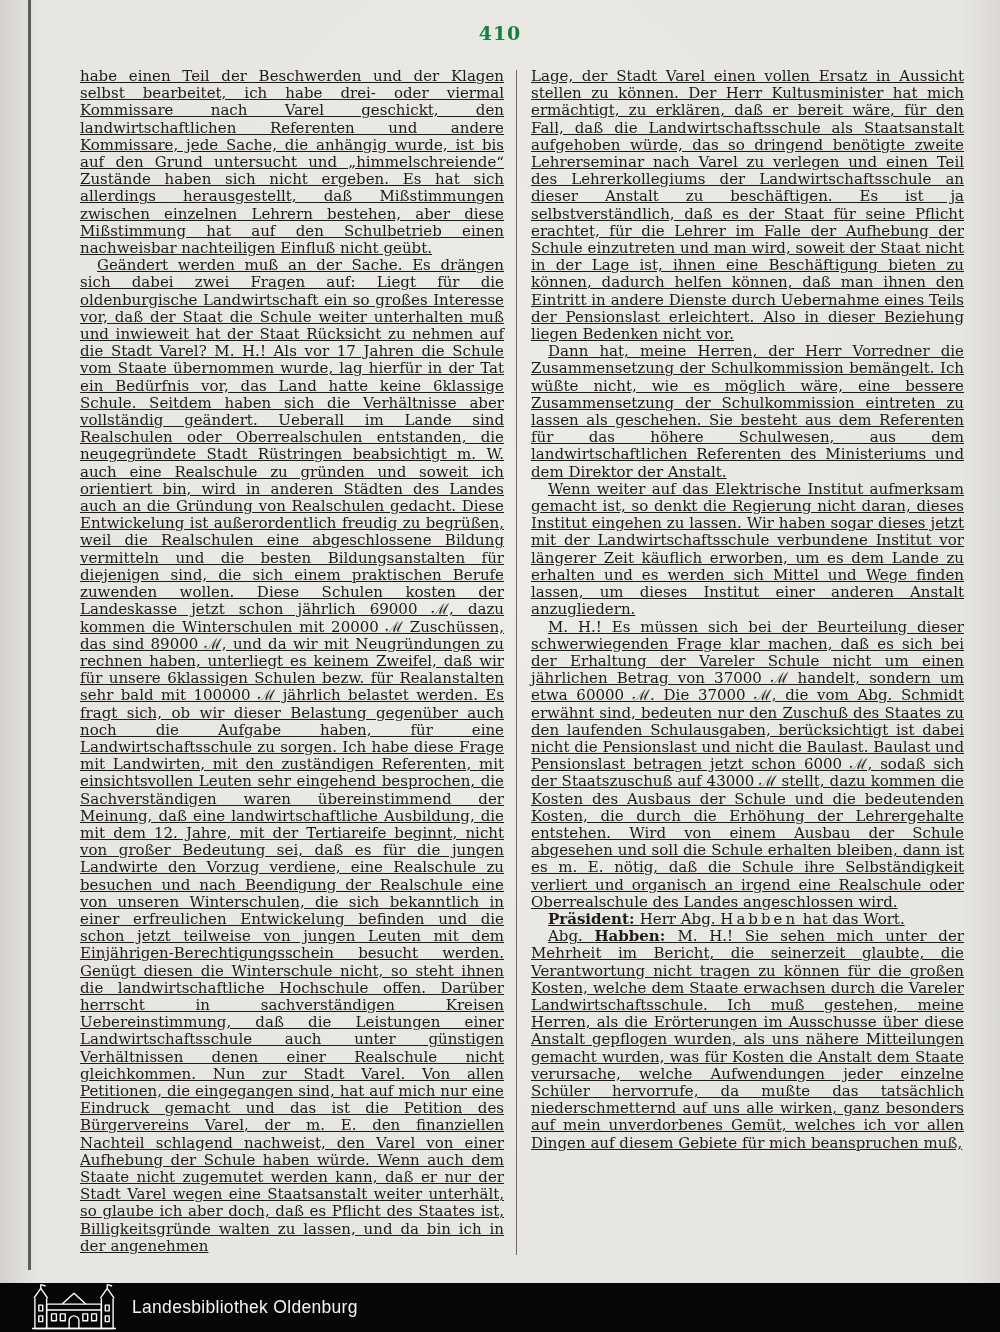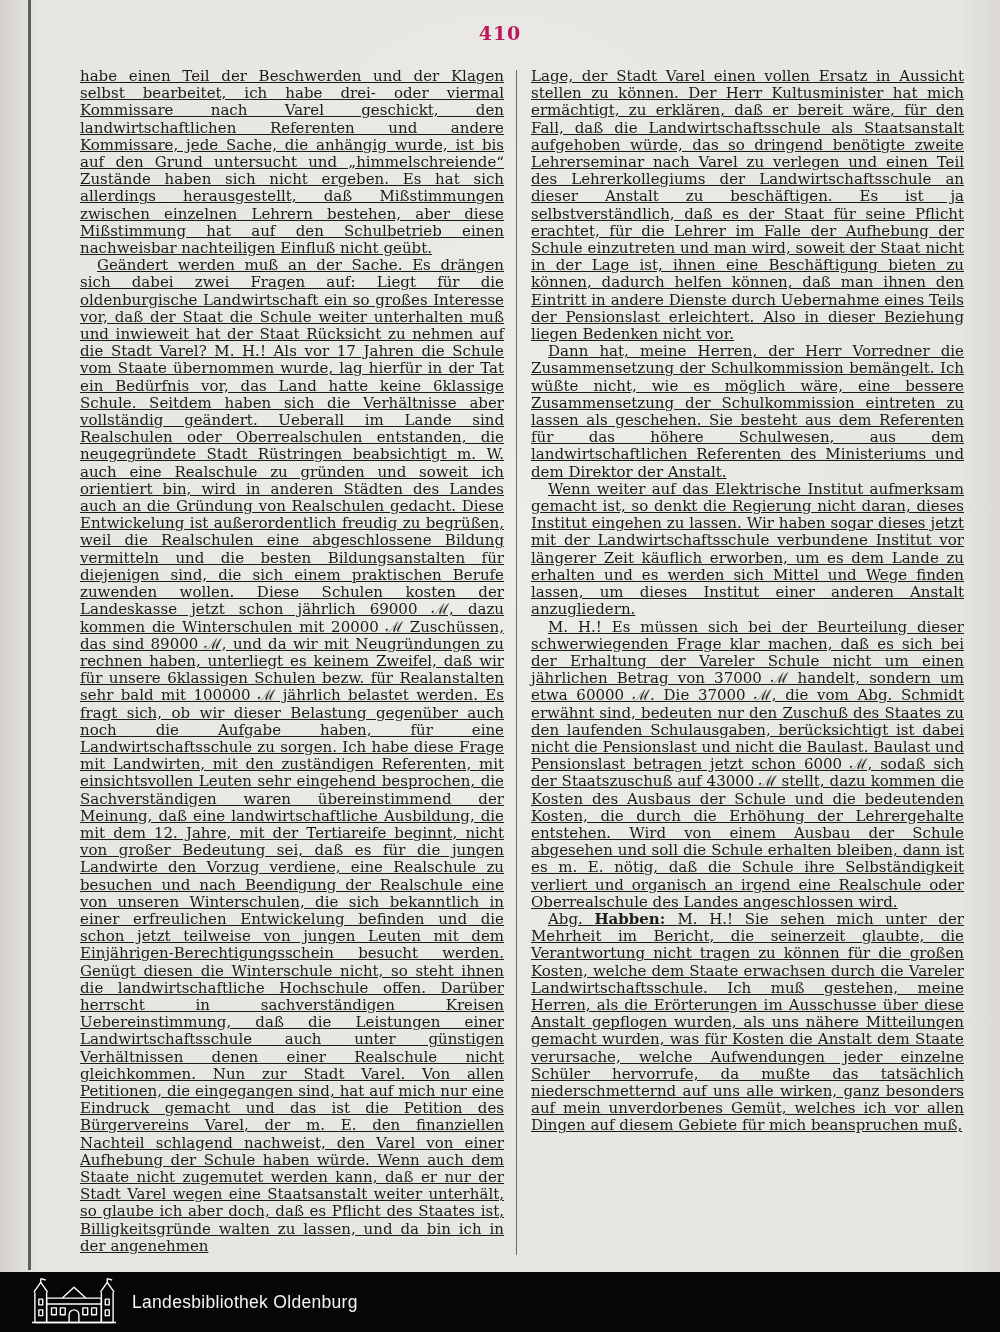--- a/index.html
+++ b/index.html
@@ -17,21 +17,21 @@
       linear-gradient(90deg, rgba(120,115,105,0.18) 0%, rgba(0,0,0,0) 4%, rgba(0,0,0,0) 96%, rgba(120,115,105,0.12) 100%),
       #e8e6e1;
   }
   .scan-edge-left {
     position: absolute; left: 28px; top: 0; bottom: 62px;
     width: 3px; background: #474540; opacity: 0.85;
   }
   .page-number {
     position: absolute; top: 22px; left: 0; right: 0;
     text-align: center;
-    font-size: 19px; font-weight: bold; color: #be185d;
+    font-size: 19px; font-weight: bold; color: #15803d;
     letter-spacing: 1px;
   }
   .columns {
     position: absolute; top: 68px; left: 80px; right: 36px;
     display: flex;
     color: #1d1b17;
   }
   .col {
     font-size: 15px;
     line-height: 17.2px;
@@ -41,21 +41,21 @@
   }
   .col-left  { width: 424px; padding-right: 12px; }
   .col-divider { width: 1px; background: #6e6a62; margin-top: 2px; }
   .col-right { flex: 1; padding-left: 14px; }
   .para { margin: 0; }
   .para.indent { text-indent: 17px; }
   .para .bold { font-weight: bold; }
   .para .spaced { letter-spacing: 3px; }
   .footer-bar {
     position: absolute; left: 0; right: 0; bottom: 0;
-    height: 60px; background: #060606;
+    height: 49px; background: #060606;
     display: flex; align-items: center;
   }
   .footer-logo {
     margin-left: 30px;
     width: 88px; height: 50px;
     display: block;
   }
   .footer-label {
     margin-left: 14px;
     color: #f5f5f5;
@@ -79,20 +79,21 @@
         <p class="para indent"><span>Geändert werden muß an der Sache. Es drängen sich dabei zwei Fragen auf: Liegt für die oldenburgische Landwirtschaft ein so großes Interesse vor, daß der Staat die Schule weiter unterhalten muß und inwieweit hat der Staat Rücksicht zu nehmen auf die Stadt Varel? M. H.! Als vor 17 Jahren die Schule vom Staate übernommen wurde, lag hierfür in der Tat ein Bedürfnis vor, das Land hatte keine 6klassige Schule. Seitdem haben sich die Verhältnisse aber vollständig geändert. Ueberall im Lande sind Realschulen oder Oberrealschulen entstanden, die neugegründete Stadt Rüstringen beabsichtigt m. W. auch eine Realschule zu gründen und soweit ich orientiert bin, wird in anderen Städten des Landes auch an die Gründung von Realschulen gedacht. Diese Entwickelung ist außerordentlich freudig zu begrüßen, weil die Realschulen eine abgeschlossene Bildung vermitteln und die besten Bildungsanstalten für diejenigen sind, die sich einem praktischen Berufe zuwenden wollen. Diese Schulen kosten der Landeskasse jetzt schon jährlich 69000 ℳ, dazu kommen die Winterschulen mit 20000 ℳ Zuschüssen, das sind 89000 ℳ, und da wir mit Neugründungen zu rechnen haben, unterliegt es keinem Zweifel, daß wir für unsere 6klassigen Schulen bezw. für Realanstalten sehr bald mit 100000 ℳ jährlich belastet werden. Es fragt sich, ob wir dieser Belastung gegenüber auch noch die Aufgabe haben, für eine Landwirtschaftsschule zu sorgen. Ich habe diese Frage mit Landwirten, mit den zuständigen Referenten, mit einsichtsvollen Leuten sehr eingehend besprochen, die Sachverständigen waren übereinstimmend der Meinung, daß eine landwirtschaftliche Ausbildung, die mit dem 12. Jahre, mit der Tertiareife beginnt, nicht von großer Bedeutung sei, daß es für die jungen Landwirte den Vorzug verdiene, eine Realschule zu besuchen und nach Beendigung der Realschule eine von unseren Winterschulen, die sich bekanntlich in einer erfreulichen Entwickelung befinden und die schon jetzt teilweise von jungen Leuten mit dem Einjährigen-Berechtigungsschein besucht werden. Genügt diesen die Winterschule nicht, so steht ihnen die landwirtschaftliche Hochschule offen. Darüber herrscht in sachverständigen Kreisen Uebereinstimmung, daß die Leistungen einer Landwirtschaftsschule auch unter günstigen Verhältnissen denen einer Realschule nicht gleichkommen. Nun zur Stadt Varel. Von allen Petitionen, die eingegangen sind, hat auf mich nur eine Eindruck gemacht und das ist die Petition des Bürgervereins Varel, der m. E. den finanziellen Nachteil schlagend nachweist, den Varel von einer Aufhebung der Schule haben würde. Wenn auch dem Staate nicht zugemutet werden kann, daß er nur der Stadt Varel wegen eine Staatsanstalt weiter unterhält, so glaube ich aber doch, daß es Pflicht des Staates ist, Billigkeitsgründe walten zu lassen, und da bin ich in der angenehmen</span></p>
       </div>
   </div>
   <div class="col-divider"></div>
   <div class="col col-right">
     <div>
         <p class="para"><span>Lage, der Stadt Varel einen vollen Ersatz in Aussicht stellen zu können. Der Herr Kultusminister hat mich ermächtigt, zu erklären, daß er bereit wäre, für den Fall, daß die Landwirtschaftsschule als Staatsanstalt aufgehoben würde, das so dringend benötigte zweite Lehrerseminar nach Varel zu verlegen und einen Teil des Lehrerkollegiums der Landwirtschaftsschule an dieser Anstalt zu beschäftigen. Es ist ja selbstverständlich, daß es der Staat für seine Pflicht erachtet, für die Lehrer im Falle der Aufhebung der Schule einzutreten und man wird, soweit der Staat nicht in der Lage ist, ihnen eine Beschäftigung bieten zu können, dadurch helfen können, daß man ihnen den Eintritt in andere Dienste durch Uebernahme eines Teils der Pensionslast erleichtert. Also in dieser Beziehung liegen Bedenken nicht vor.</span></p>
         <p class="para indent"><span>Dann hat, meine Herren, der Herr Vorredner die Zusammensetzung der Schulkommission bemängelt. Ich wüßte nicht, wie es möglich wäre, eine bessere Zusammensetzung der Schulkommission eintreten zu lassen als geschehen. Sie besteht aus dem Referenten für das höhere Schulwesen, aus dem landwirtschaftlichen Referenten des Ministeriums und dem Direktor der Anstalt.</span></p>
         <p class="para indent"><span>Wenn weiter auf das Elektrische Institut aufmerksam gemacht ist, so denkt die Regierung nicht daran, dieses Institut eingehen zu lassen. Wir haben sogar dieses jetzt mit der Landwirtschaftsschule verbundene Institut vor längerer Zeit käuflich erworben, um es dem Lande zu erhalten und es werden sich Mittel und Wege finden lassen, um dieses Institut einer anderen Anstalt anzugliedern.</span></p>
         <p class="para indent"><span>M. H.! Es müssen sich bei der Beurteilung dieser schwerwiegenden Frage klar machen, daß es sich bei der Erhaltung der Vareler Schule nicht um einen jährlichen Betrag von 37000 ℳ handelt, sondern um etwa 60000 ℳ. Die 37000 ℳ, die vom Abg. Schmidt erwähnt sind, bedeuten nur den Zuschuß des Staates zu den laufenden Schulausgaben, berücksichtigt ist dabei nicht die Pensionslast und nicht die Baulast. Baulast und Pensionslast betragen jetzt schon 6000 ℳ, sodaß sich der Staatszuschuß auf 43000 ℳ stellt, dazu kommen die Kosten des Ausbaus der Schule und die bedeutenden Kosten, die durch die Erhöhung der Lehrergehalte entstehen. Wird von einem Ausbau der Schule abgesehen und soll die Schule erhalten bleiben, dann ist es m. E. nötig, daß die Schule ihre Selbständigkeit verliert und organisch an irgend eine Realschule oder Oberrealschule des Landes angeschlossen wird.</span></p>
+        <p class="para indent"><span class="bold">Präsident: </span><span>Herr Abg. </span><span class="spaced">Habben</span><span> hat das Wort.</span></p>
         <p class="para indent"><span>Abg. </span><span class="bold">Habben: </span><span>M. H.! Sie sehen mich unter der Mehrheit im Bericht, die seinerzeit glaubte, die Verantwortung nicht tragen zu können für die großen Kosten, welche dem Staate erwachsen durch die Vareler Landwirtschaftsschule. Ich muß gestehen, meine Herren, als die Erörterungen im Ausschusse über diese Anstalt gepflogen wurden, als uns nähere Mitteilungen gemacht wurden, was für Kosten die Anstalt dem Staate verursache, welche Aufwendungen jeder einzelne Schüler hervorrufe, da mußte das tatsächlich niederschmetternd auf uns alle wirken, ganz besonders auf mein unverdorbenes Gemüt, welches ich vor allen Dingen auf diesem Gebiete für mich beanspruchen muß,</span></p>
       </div>
   </div>
 </div>
 
 <div class="footer-bar">
   <svg class="footer-logo" viewBox="0 0 90 50" fill="none" stroke="#ffffff" stroke-width="1.4" stroke-linejoin="round">
 
     <polyline points="5,15 5,46 17,46 17,15"></polyline>
     <polyline points="4,15 11,5 18,15"></polyline>

